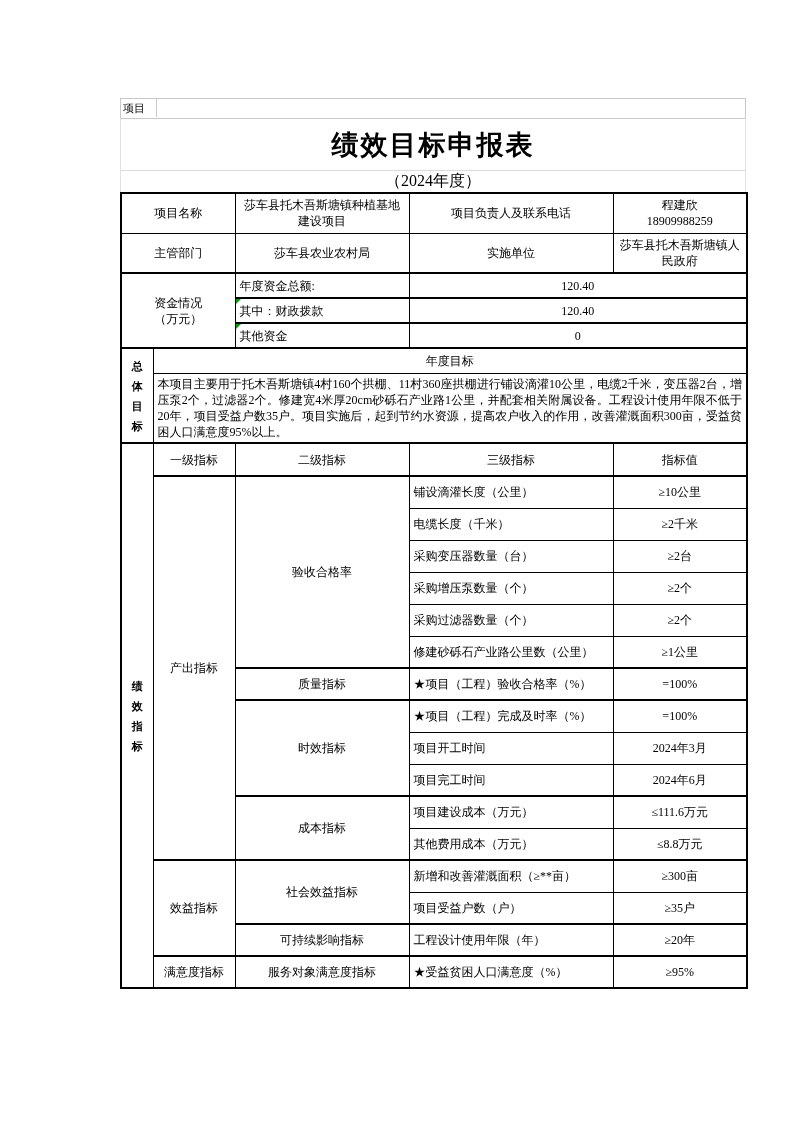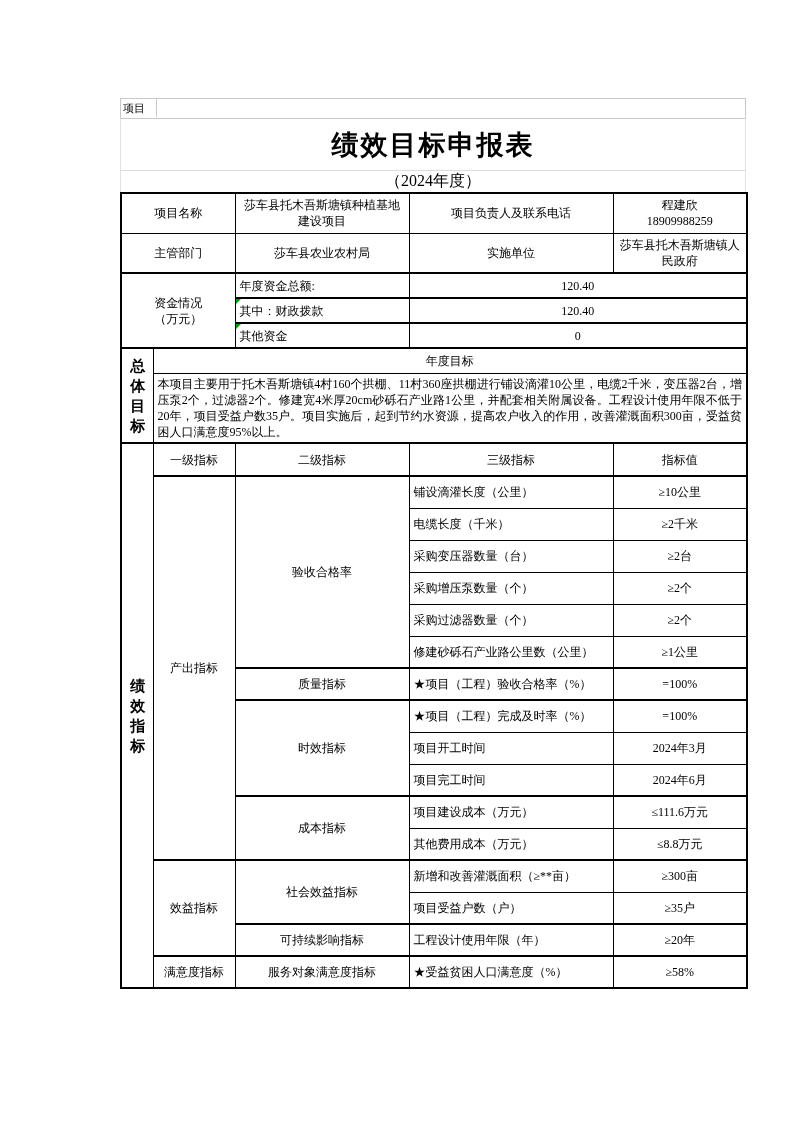--- a/index.html
+++ b/index.html
@@ -38,21 +38,21 @@
   tr.r-goaltext td{height:70px;}
   td.goal-text{text-align:left;vertical-align:top;padding:3px 5px;font-size:12.5px;line-height:17px;text-align:justify;margin-left:8px;}
   tr.r-ghead td{height:33px;border-bottom:2px solid #000;}
   tr.r-ind td{height:32px;margin-top:12px;}
   tr.gb td{border-top-width:2px;}
   td.val{border-left-width:2px;}
   td.l3{text-align:left;padding-left:6px;}
 
   
   td.vert{padding:0;text-align:center;}
-  .vtxt{display:inline-block;width:14px;word-break:break-all;line-height:20px;font-weight:bold;font-size:15px;}
+  .vtxt{display:inline-block;width:14px;word-break:break-all;line-height:20px;font-weight:bold;font-size:11px;}
 
   
   .tri{position:absolute;left:0;top:0;width:0;height:0;
     border-top:5px solid #00a000;border-right:5px solid transparent;}
 
   
   .note{margin-top:3px;font-size:11.5px;font-weight:bold;line-height:16px;text-align:justify;}
 </style>
 </head>
 <body>
@@ -214,19 +214,19 @@
     <tr class="r-ind gb">
       <td class="ctr">可持续影响指标</td>
       <td class="l3">工程设计使用年限（年）</td>
       <td class="ctr val">≥20年</td>
     </tr>
 
     <tr class="r-ind gb">
       <td class="ctr">满意度指标</td>
       <td class="ctr">服务对象满意度指标</td>
       <td class="l3">★受益贫困人口满意度（%）</td>
-      <td class="ctr val">≥58%</td>
+      <td class="ctr val">≥95%</td>
     </tr>
   </tbody>
     </table>
 
 
 </div>
 
 </body></html>

